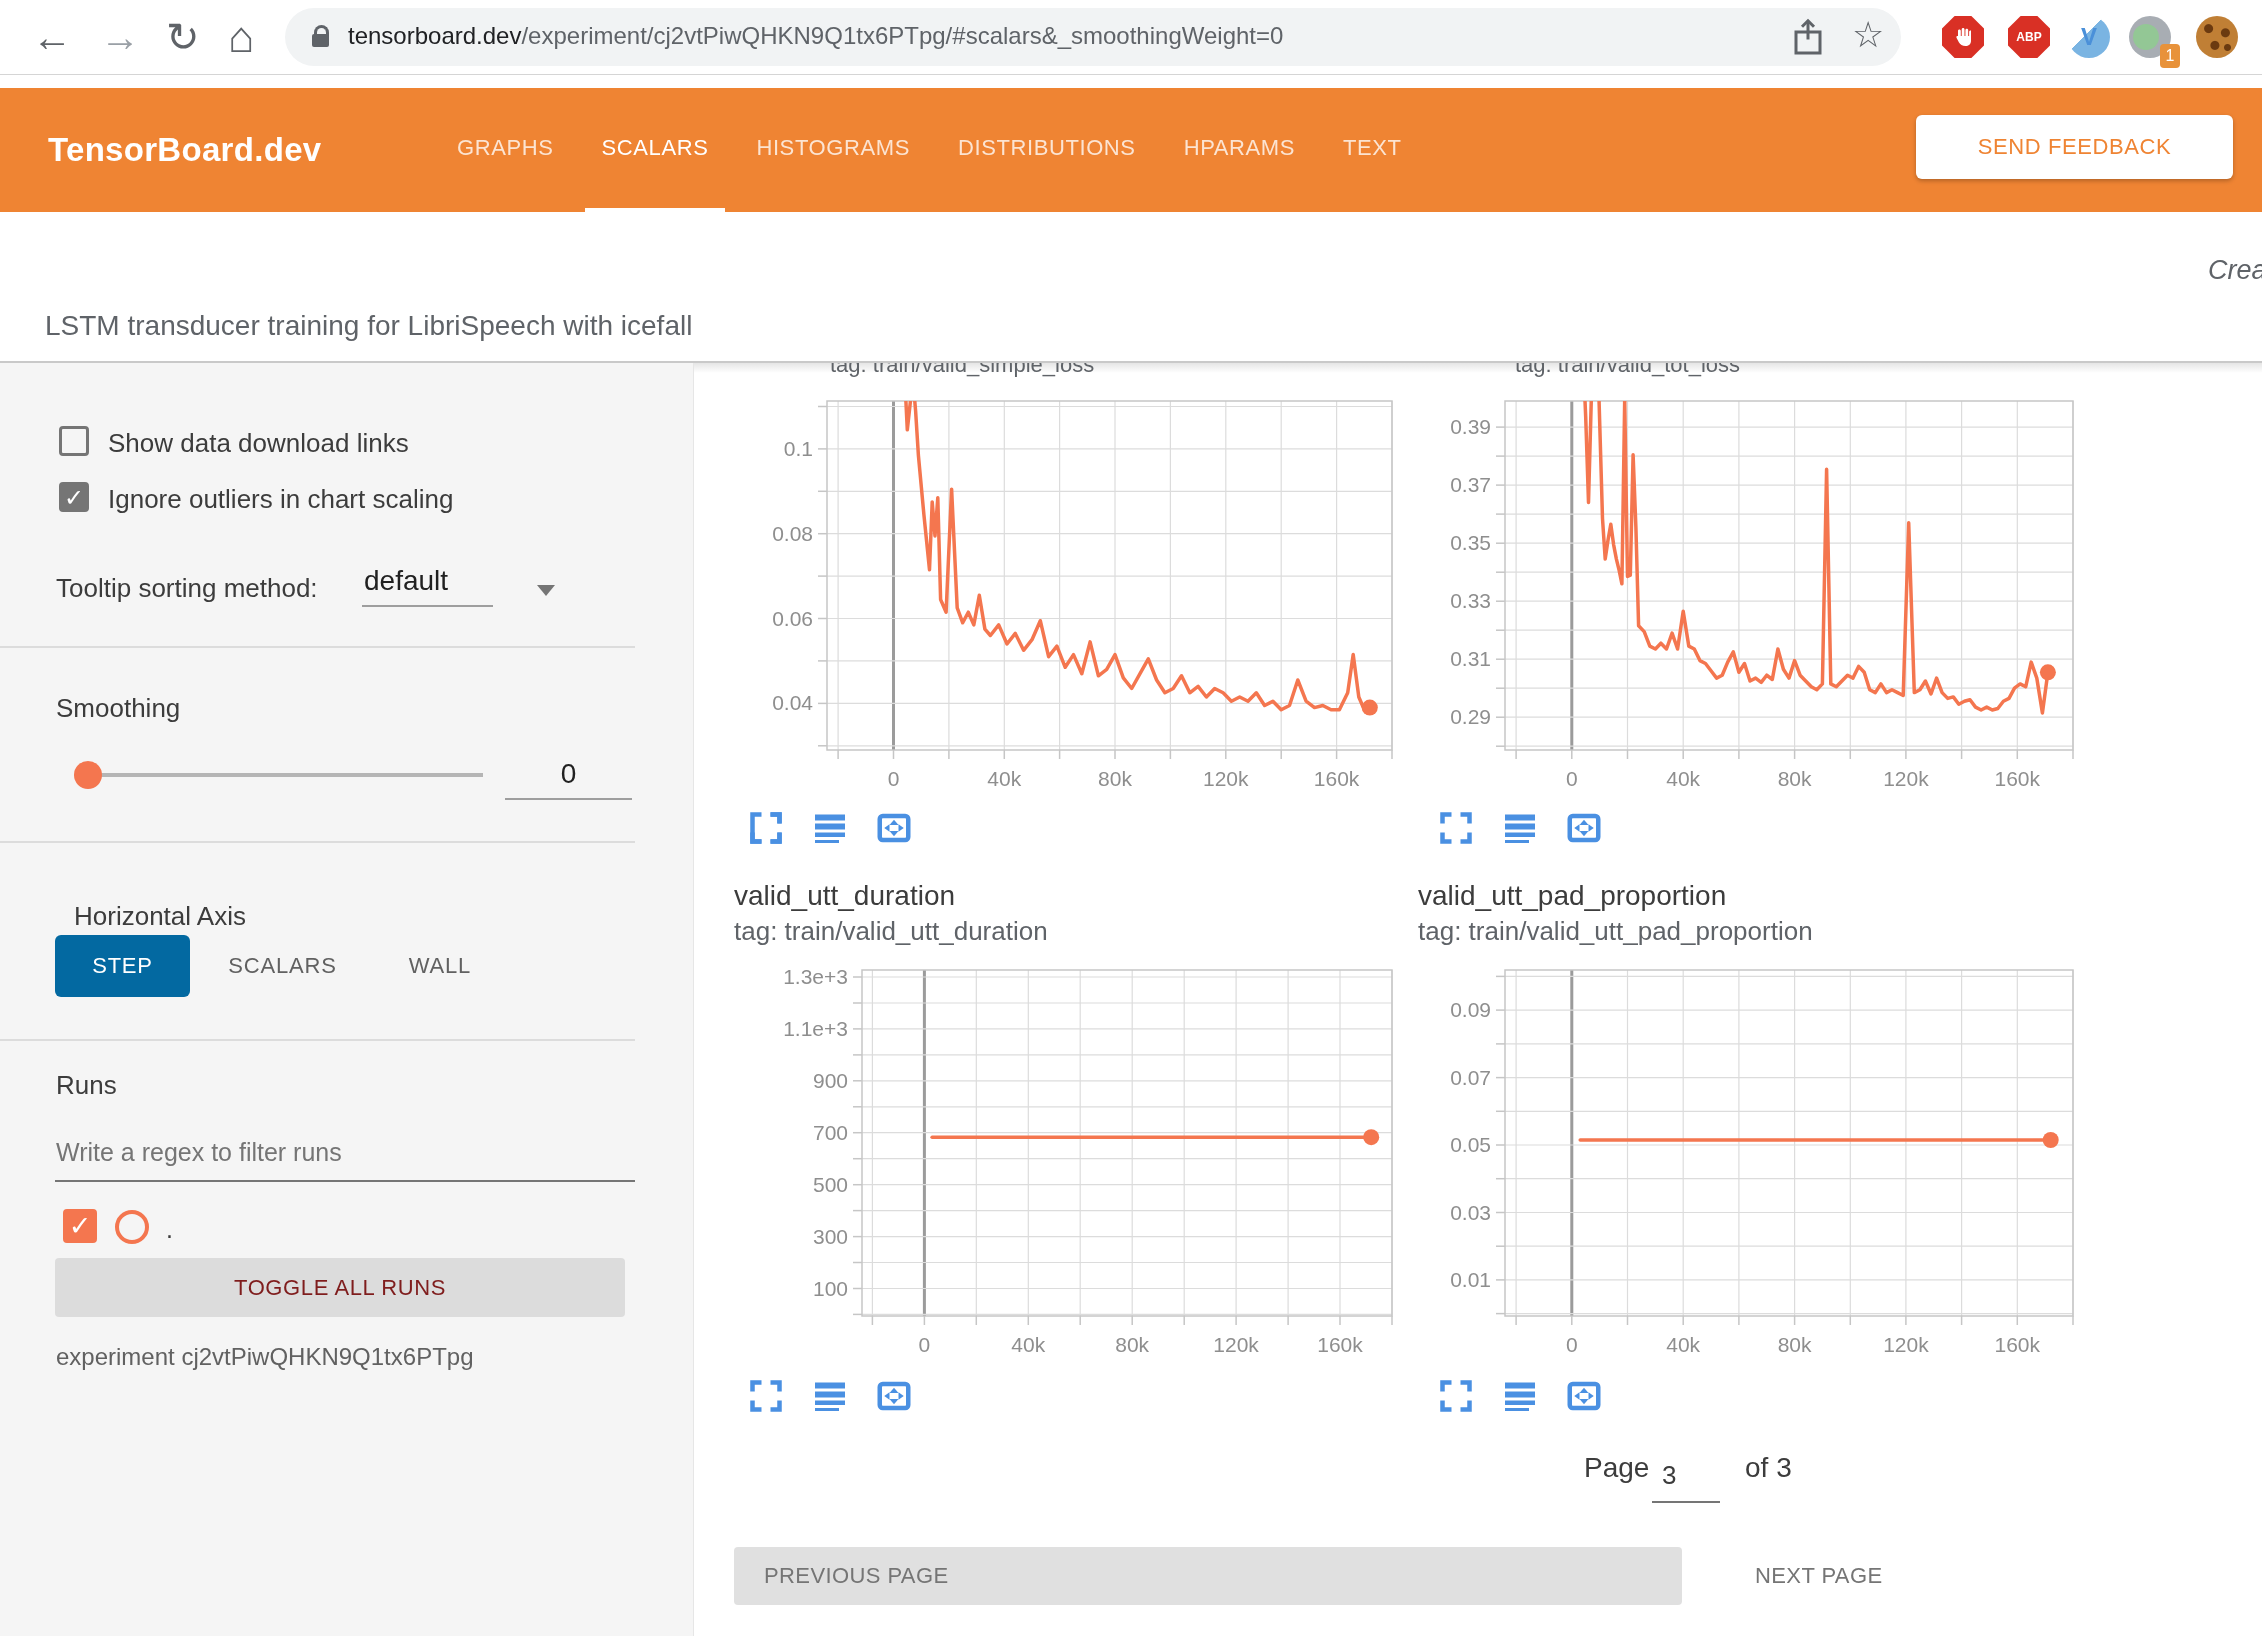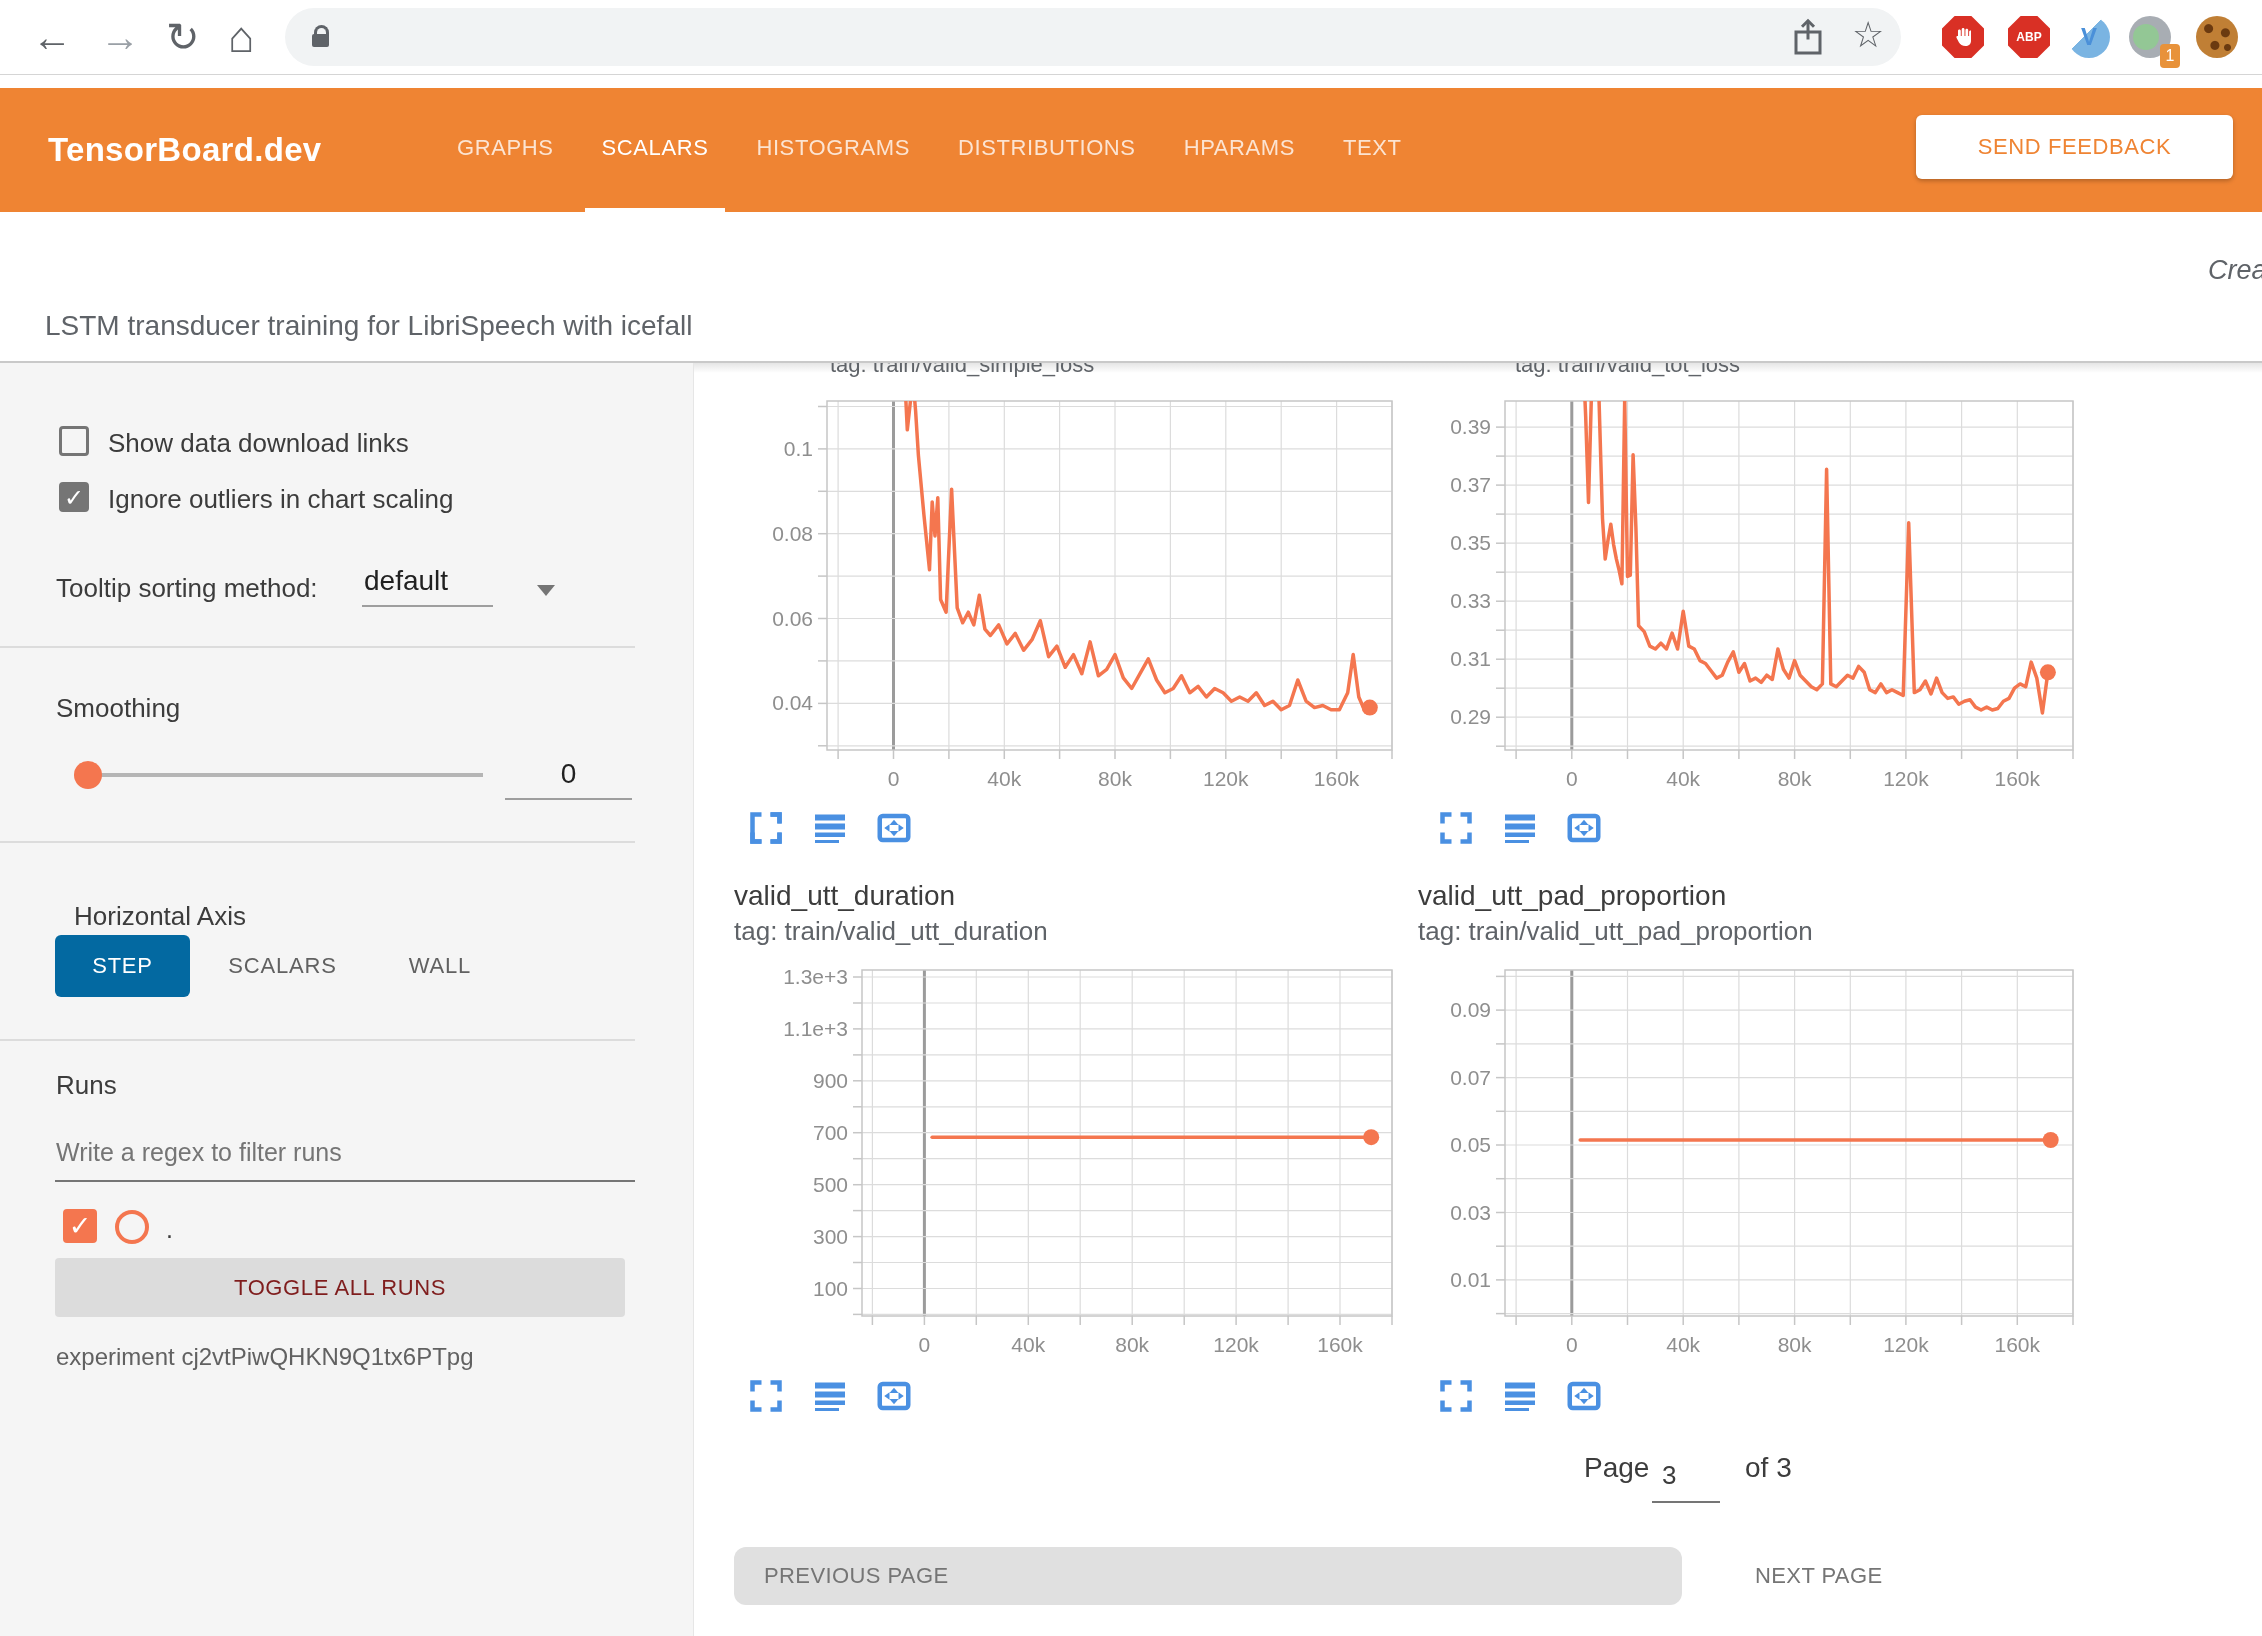--- a/index.html
+++ b/index.html
@@ -60,32 +60,33 @@
   .clip-row{position:absolute;top:363px;height:15px;overflow:hidden;color:#5f6368;font-size:22px;}
   .clip-row span{display:block;margin-top:-11px;}
   .chart-mount{position:absolute;}
   .chart-title{position:absolute;font-size:28px;color:#3c3c3c;}
   .chart-tag{position:absolute;font-size:26px;color:#5f6368;}
   .chart-icon{position:absolute;width:36px;height:36px;color:#4a90e2;cursor:pointer;}
   .chart-icon svg{width:100%;height:100%;display:block;}
   
   .pg-label{position:absolute;font-size:28px;color:#3c3c3c;}
   .pg-input{position:absolute;font-size:26px;color:#3c3c3c;text-align:left;border-bottom:2px solid #757575;width:58px;padding:0 0 10px 10px;}
-  .page-btn{position:absolute;border:none;border-radius:12px;font-family:inherit;font-size:22px;letter-spacing:.4px;color:#757575;cursor:pointer;text-align:left;}
+  .page-btn{position:absolute;border:none;border-radius:4px;font-family:inherit;font-size:22px;letter-spacing:.4px;color:#757575;cursor:pointer;text-align:left;}
 </style>
 </head>
 <body>
 
 <div class="toolbar">
   <span class="nav-ic" style="left:32px;">←</span>
   <span class="nav-ic fwd" style="left:100px;">→</span>
   <span class="nav-ic" style="left:166px;">↻</span>
   <span class="nav-ic" style="left:228px;font-size:44px;">⌂</span>
   <div class="omnibox"></div>
   <span class="lock"></span>
+  <div class="url"><span>tensorboard.dev</span><span class="path">/experiment/cj2vtPiwQHKN9Q1tx6PTpg/#scalars&amp;_smoothingWeight=0</span></div>
   <svg class="share-ic" viewBox="0 0 24 26">
       <g fill="none" stroke="#5f6368" stroke-width="2">
         <rect x="4" y="9" width="16" height="14"></rect>
         <line x1="12" y1="1.5" x2="12" y2="14"></line>
         <polyline points="8,5.5 12,1.5 16,5.5"></polyline>
       </g>
     </svg>
   <span class="star-ic">☆</span>
   <div class="ext oct" style="left:1942px;">
       <svg viewBox="0 0 24 24" width="24" height="24">

